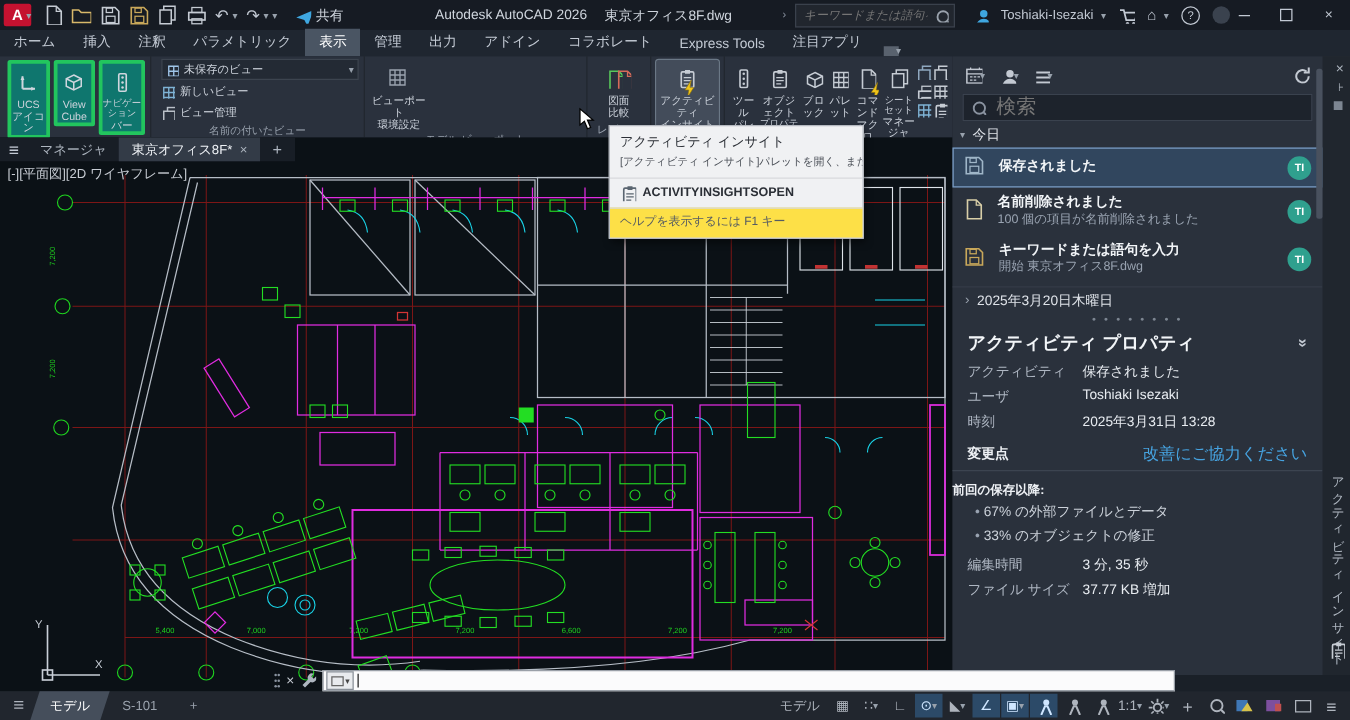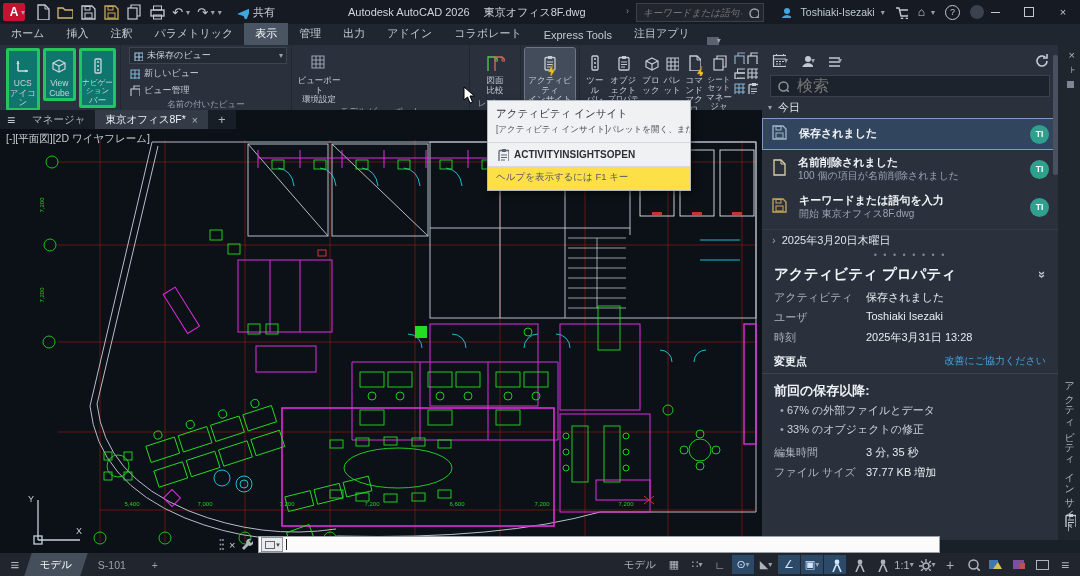--- a/index.html
+++ b/index.html
@@ -57,24 +57,24 @@
   .aitem.sel{background:#31465e;border-color:#7a9cc4;}
   .aitem .tt{font-size:11px;font-weight:bold;color:#f2f5f8;line-height:1.25;}
   .aitem .st{font-size:10px;color:#9aa4b2;line-height:1.25;}
   .badge{margin-left:auto;width:19px;height:19px;border-radius:50%;background:#2fa08e;color:#fff;font-size:8.5px;font-weight:bold;display:flex;align-items:center;justify-content:center;flex:none;}
   .gripdots{height:8px;display:flex;align-items:center;justify-content:center;color:#7d8692;font-size:9px;letter-spacing:2px;}
   .ptitle{display:flex;align-items:center;padding:6px 12px 4px;font-size:14.5px;font-weight:bold;color:#f2f5f8;}
   .prow{display:flex;padding:2.5px 12px;font-size:11px;}
   .prow .pl{width:92px;color:#aeb6c2;flex:none;}
   .prow .pv{color:#e8ecf1;}
   .chg{display:flex;align-items:center;padding:6px 12px 4px;border-bottom:1px solid #3c4450;margin-bottom:4px;}
-  .seclab{padding:4px 12px 1px;font-size:13px;font-weight:bold;color:#eef1f5;}
+  .seclab{padding:4px 0 1px;font-size:10px;font-weight:bold;color:#eef1f5;}
   .bullet{padding:2px 12px 2px 18px;font-size:11px;color:#ccd2da;}
   .bullet::before{content:"• ";color:#9aa4b2;}
-  .link{margin-left:auto;color:#46a3e0;font-size:10px;}
+  .link{margin-left:auto;color:#46a3e0;font-size:13px;}
   #pscroll{position:absolute;left:1053px;top:55px;width:5px;height:120px;background:#49515e;border-radius:2px;z-index:9;}
   .vtxt{writing-mode:vertical-rl;font-size:10px;color:#aeb6c0;letter-spacing:1px;}
   
   #cmdbar{position:absolute;left:214px;top:536px;width:726px;height:17px;display:flex;align-items:center;z-index:20;}
   #cmdbar .dark{display:flex;align-items:center;gap:5px;padding:0 5px;color:#c9ced6;height:17px;}
   #cmdinput{flex:1;height:17px;background:#fbfbfc;border:1px solid #9aa0a8;display:flex;align-items:center;gap:3px;padding:0 2px;box-sizing:border-box;}
   .recentbtn{width:20px;height:13px;border:1px solid #8b9199;background:#e9ebee;color:#444;font-size:7px;display:flex;align-items:center;justify-content:center;gap:1px;}
   .caret{width:1px;height:11px;background:#222;}
   
   #statusbar{position:absolute;left:0;top:553px;width:1080px;height:23px;background:#21262e;display:flex;align-items:center;z-index:15;}

